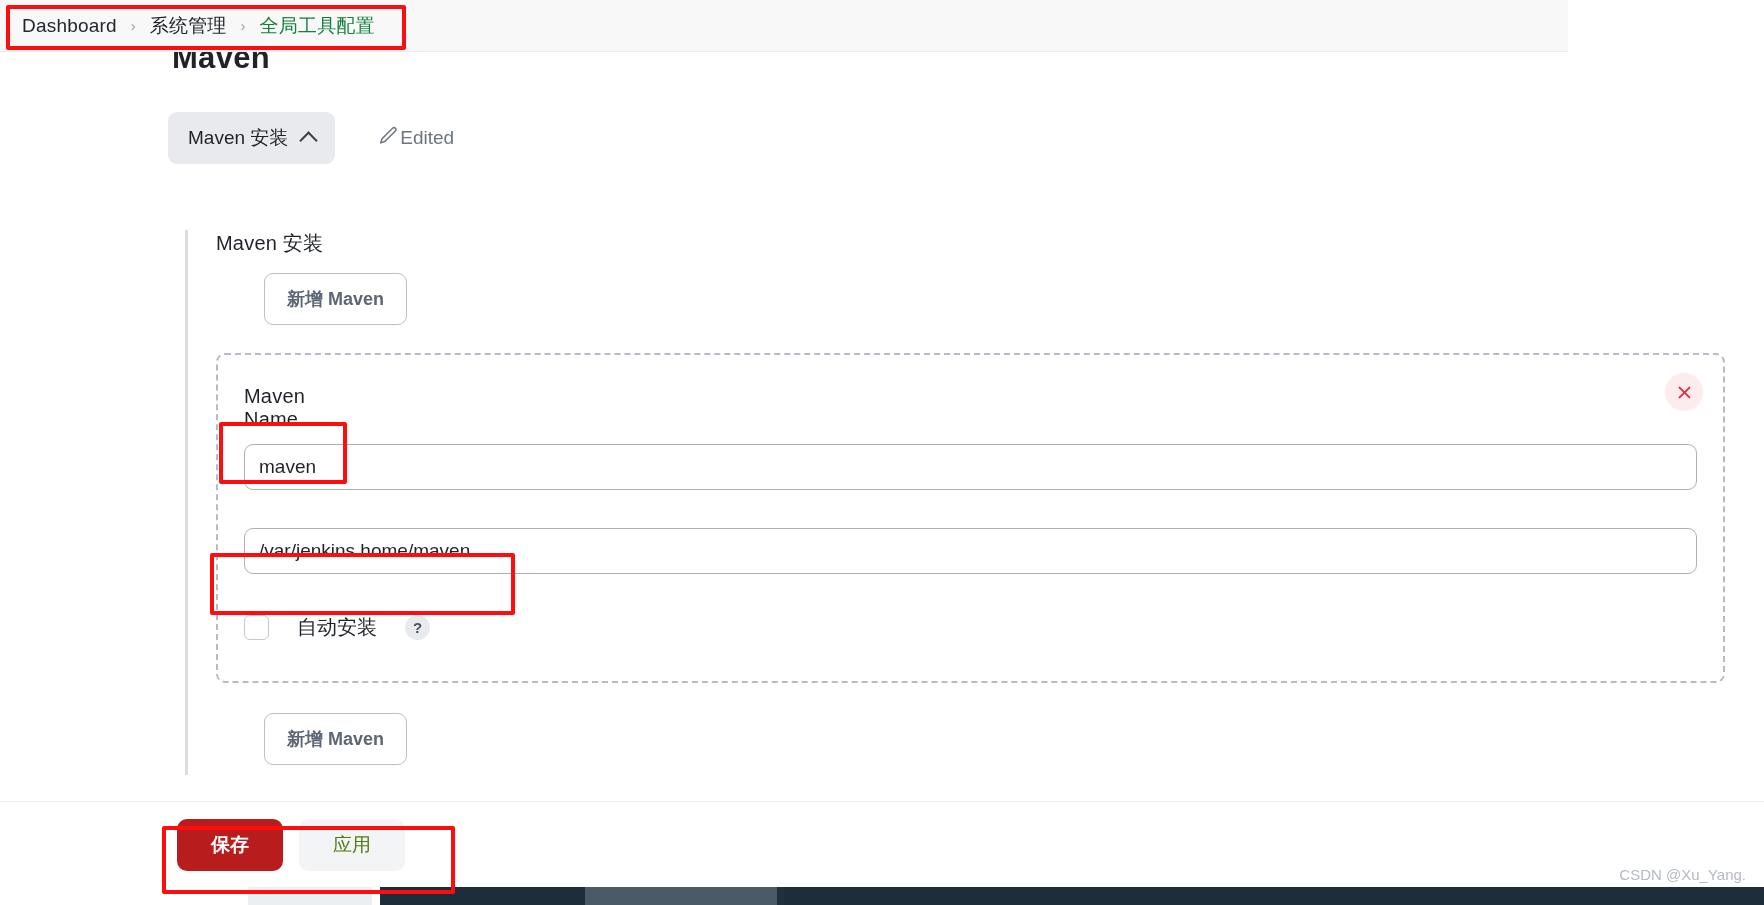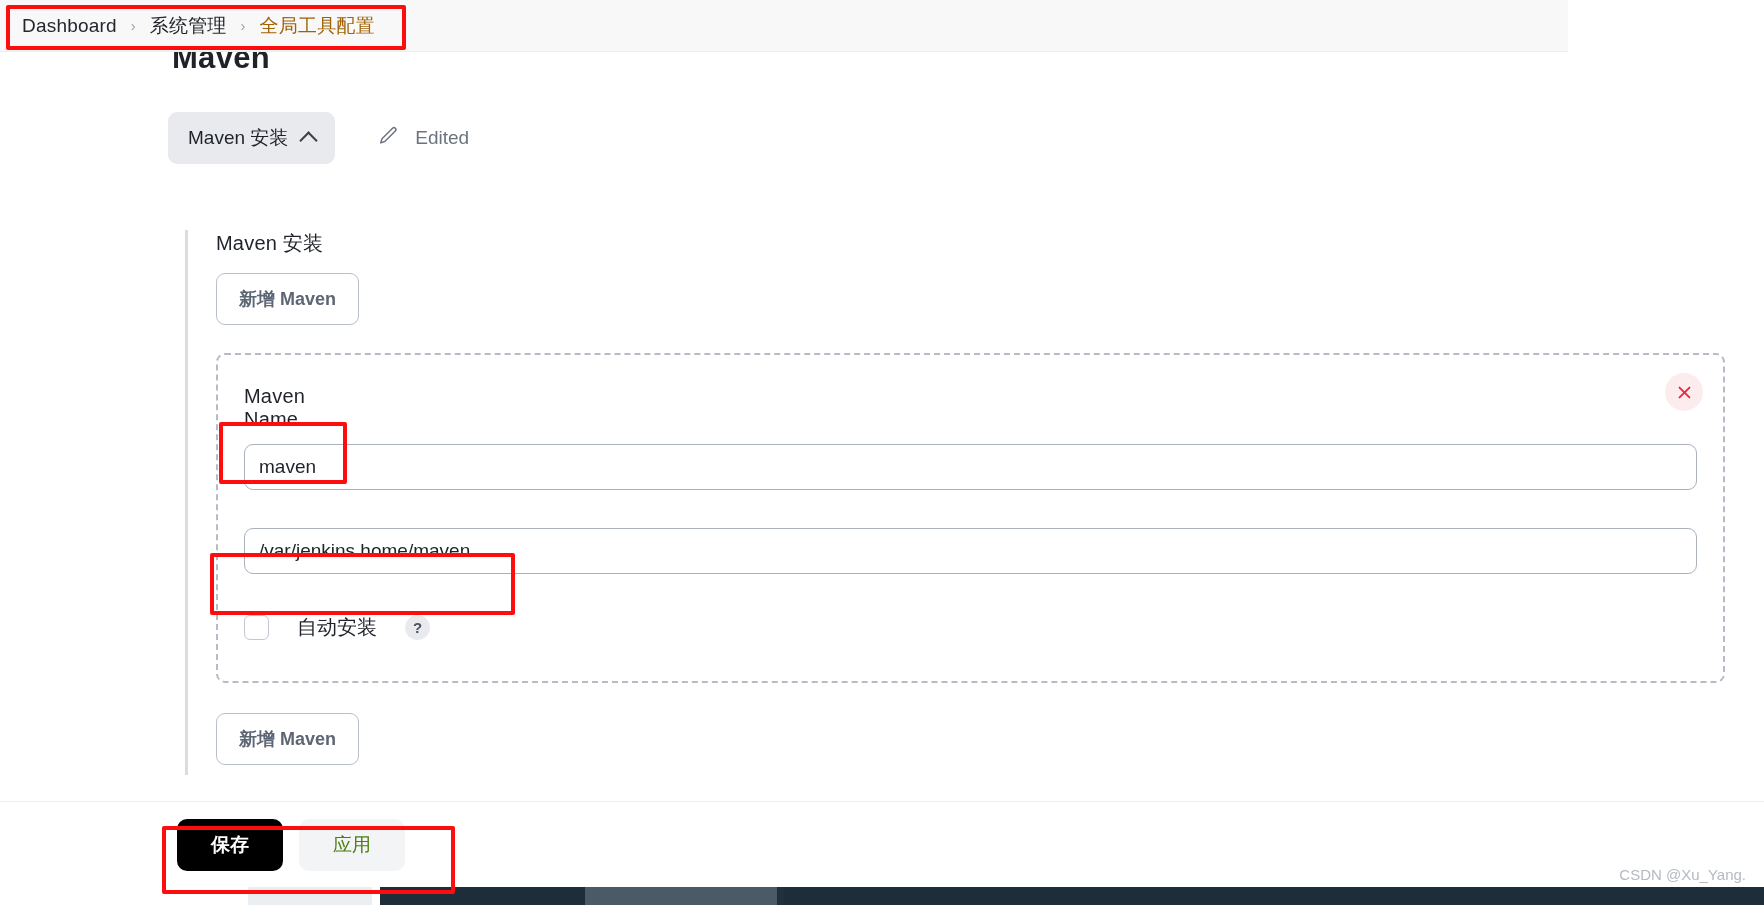--- a/index.html
+++ b/index.html
@@ -26,21 +26,21 @@
     height: 52px;
     background: #f8f8f9;
     border-bottom: 1px solid #ededef;
     display: flex;
     align-items: center;
     padding-left: 22px;
     z-index: 30;
   }
   .crumb {
     font-size: 19px;
-    color: #a16207;
+    color: #15803d;
     letter-spacing: .2px;
     white-space: nowrap;
   }
   .crumb.link { color: #23272c; }
   .crumb-sep {
     margin: 0 14px;
     color: #9aa0a6;
     font-size: 15px;
     line-height: 1;
     user-select: none;
@@ -101,21 +101,21 @@
     display: inline-block;
     width: 13px; height: 13px;
     border-left: 2.4px solid #3c4043;
     border-top: 2.4px solid #3c4043;
     transform: rotate(45deg);
     margin-top: 4px;
   }
   .edited-group {
     display: flex;
     align-items: center;
-    gap: 16px;
+    gap: 1px;
     margin-left: 42px;
   }
   .edited-label {
     font-size: 19px;
     color: #6c7480;
   }
 
   
   .section {
     position: absolute;
@@ -145,20 +145,21 @@
     justify-content: center;
     background: #ffffff;
     border: 1.6px solid #b9bfc9;
     border-radius: 9px;
     color: #5d6675;
     font-size: 18px;
     font-weight: bold;
     padding: 13px 22px;
     cursor: pointer;
     white-space: nowrap;
+    margin-left: 48px;
   }
 
   
   .entry-card {
     position: relative;
     margin-top: 28px;
     border: 2px dashed #b6bcc6;
     border-radius: 9px;
     padding: 30px 26px 40px 26px;
     background: #ffffff;
@@ -243,21 +244,21 @@
     height: 86px;
     background: #ffffff;
     border-top: 1px solid #eceef1;
     display: flex;
     align-items: center;
     padding-left: 177px;
     gap: 16px;
     z-index: 20;
   }
   .btn-primary {
-    background: #000000;
+    background: #b91c1c;
     color: #ffffff;
     border: none;
     border-radius: 10px;
     font-size: 19px;
     font-weight: bold;
     padding: 13px 34px;
     cursor: pointer;
     font-family: "Liberation Sans", "DejaVu Sans", sans-serif;
     text-align: center;
   }

